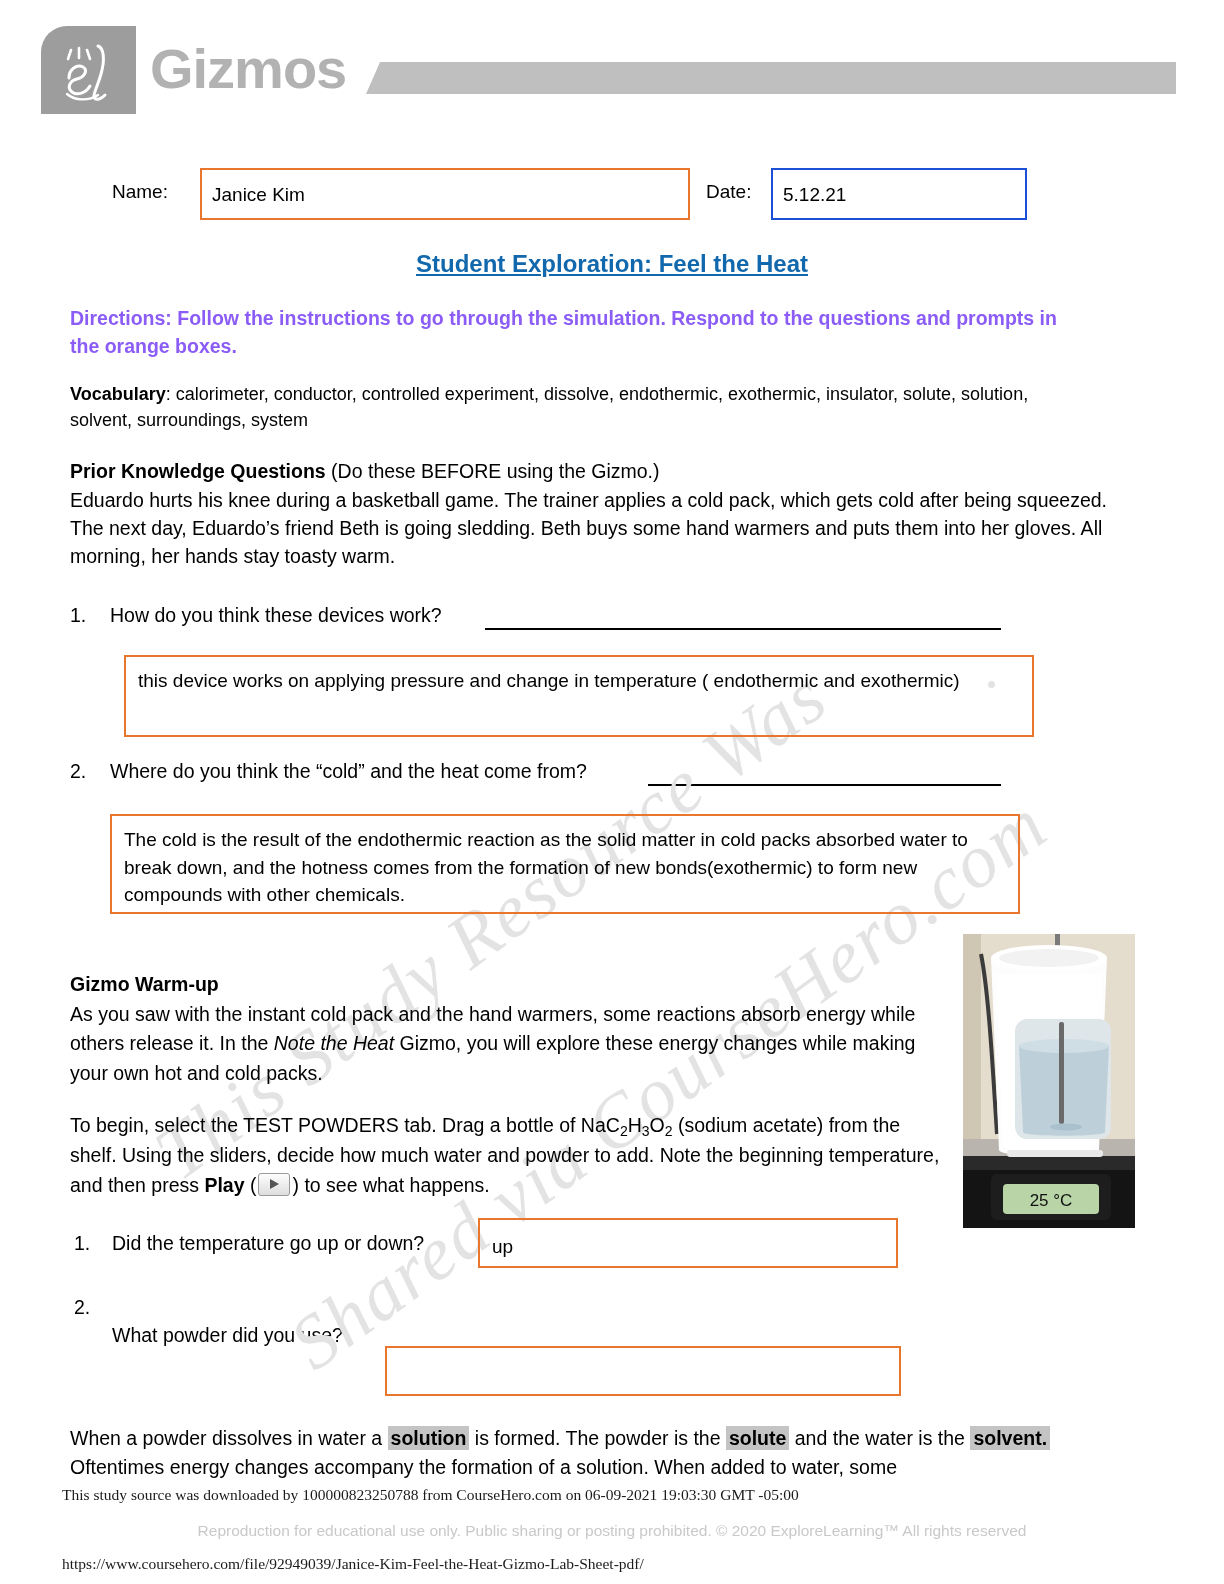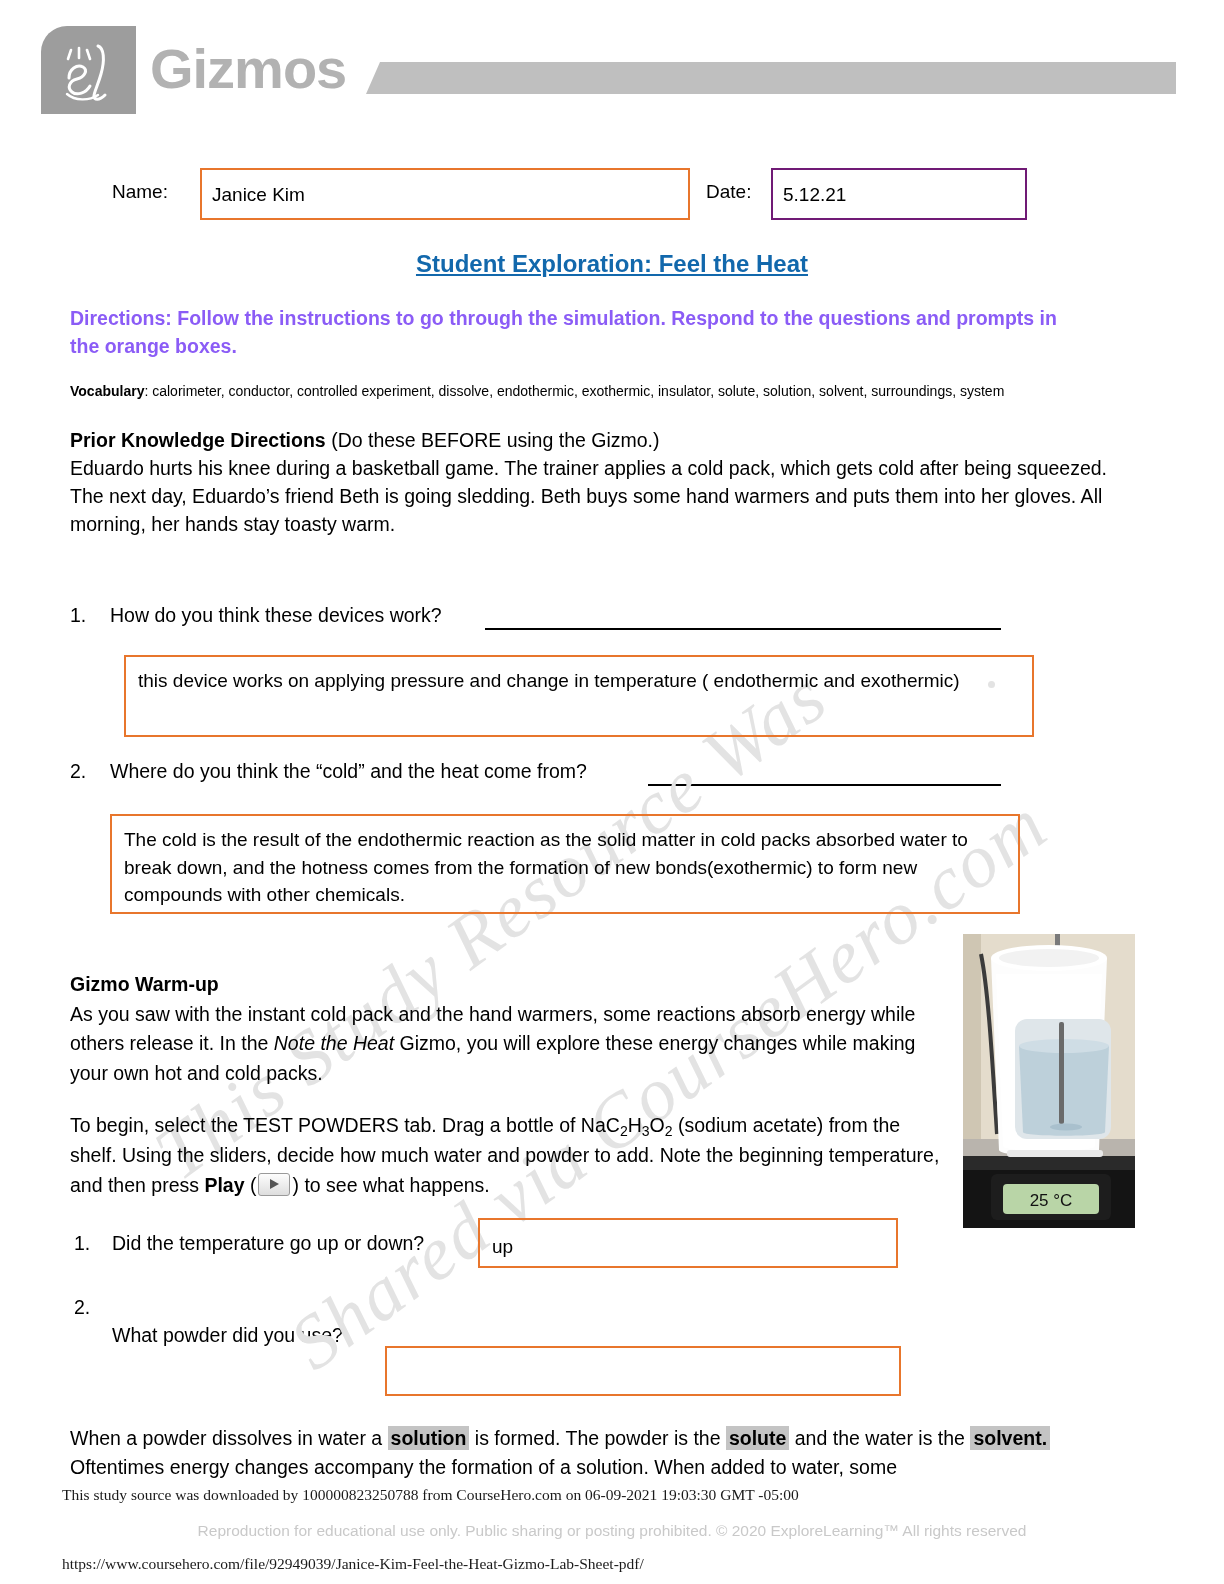--- a/index.html
+++ b/index.html
@@ -119,21 +119,21 @@
   }
   .lbl-date {
     position: absolute;
     left: 680px; top: 13px;
     font-size: 19px;
   }
   .box-date {
     position: absolute;
     left: 745px; top: 0px;
     width: 256px; height: 52px;
-    border: 2px solid #701a75;
+    border: 2px solid #1d4ed8;
     box-sizing: border-box;
     background: #fff;
   }
   .box-date .val {
     position: absolute;
     left: 10px; top: 14px;
     font-size: 19px;
   }
 
   
@@ -158,21 +158,21 @@
   }
   .directions {
     color: #8b5cf6;
     font-weight: bold;
     font-size: 19.5px;
     line-height: 1.42;
     width: 1010px;
   }
   .vocab {
     margin-top: 22px;
-    font-size: 14px;
+    font-size: 18px;
     line-height: 1.42;
     width: 1020px;
   }
   .vocab b { font-weight: bold; }
   .pkq {
     margin-top: 24px;
     font-size: 19.5px;
     line-height: 1.44;
     width: 1060px;
   }
@@ -342,21 +342,21 @@
   </div>
 
   <div class="doc-title">Student Exploration: Feel the Heat</div>
 
   <div class="body-col">
     <div class="directions">Directions: Follow the instructions to go through the simulation. Respond to the questions and prompts in the orange boxes.</div>
     <div class="vocab">
       <b>Vocabulary</b><span>: calorimeter, conductor, controlled experiment, dissolve, endothermic, exothermic, insulator, solute, solution, solvent, surroundings, system</span>
     </div>
     <div class="pkq">
-      <p><span class="h">Prior Knowledge Directions</span><span> (Do these BEFORE using the Gizmo.)</span></p>
+      <p><span class="h">Prior Knowledge Questions</span><span> (Do these BEFORE using the Gizmo.)</span></p>
       <p>Eduardo hurts his knee during a basketball game. The trainer applies a cold pack, which gets cold after being squeezed. The next day, Eduardo’s friend Beth is going sledding. Beth buys some hand warmers and puts them into her gloves. All morning, her hands stay toasty warm.</p>
     </div>
   </div>
 
   <div class="qnum" style="left:70px; top:604px;">1.</div>
   <div class="qtext" style="left:110px; top:604px;">How do you think these devices work?</div>
   <div class="rule" style="left:485px; top:628px; width:516px;"></div>
 
   <div class="abox" style="left:110px; top:655px; width:910px; height:82px;margin-left:14px;">
     <div class="atext">this device works on applying pressure and change in temperature ( endothermic and exothermic)</div>

